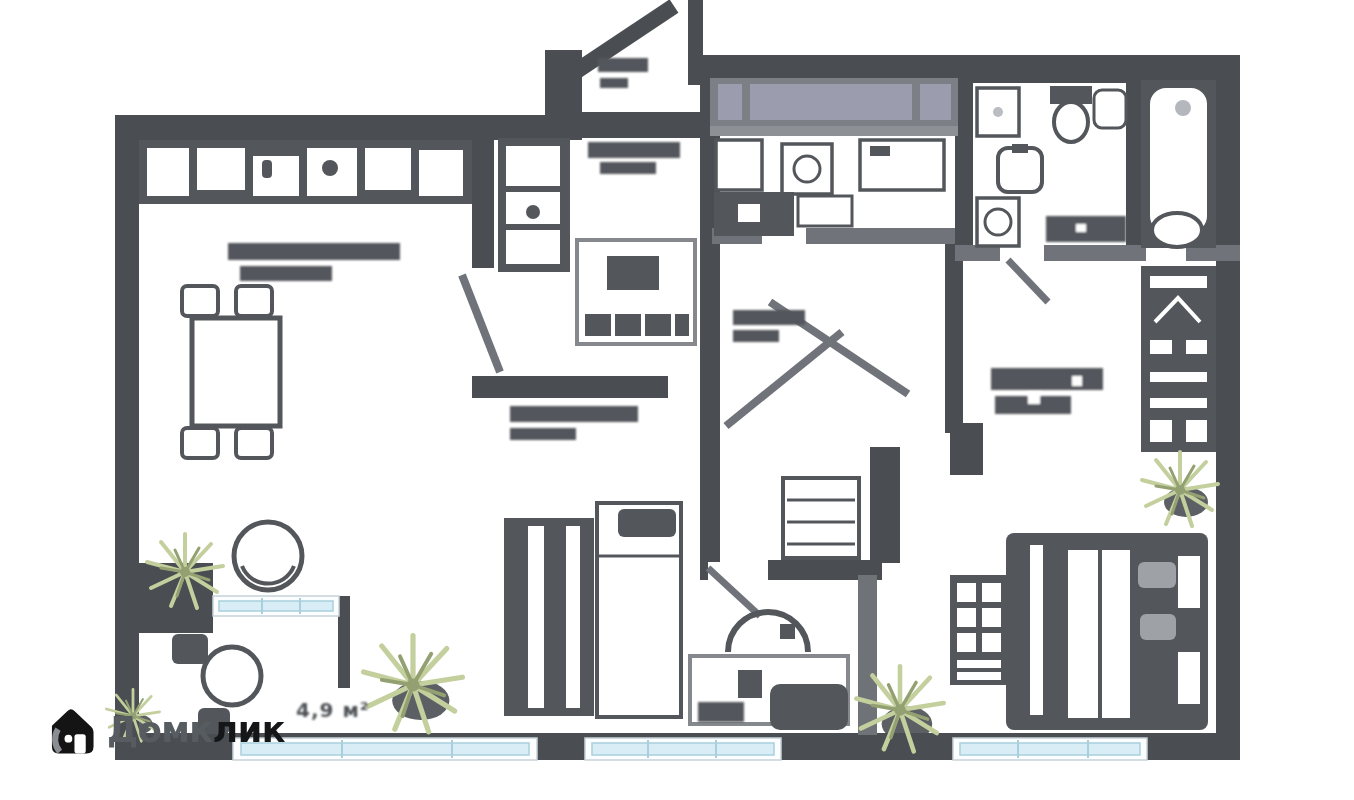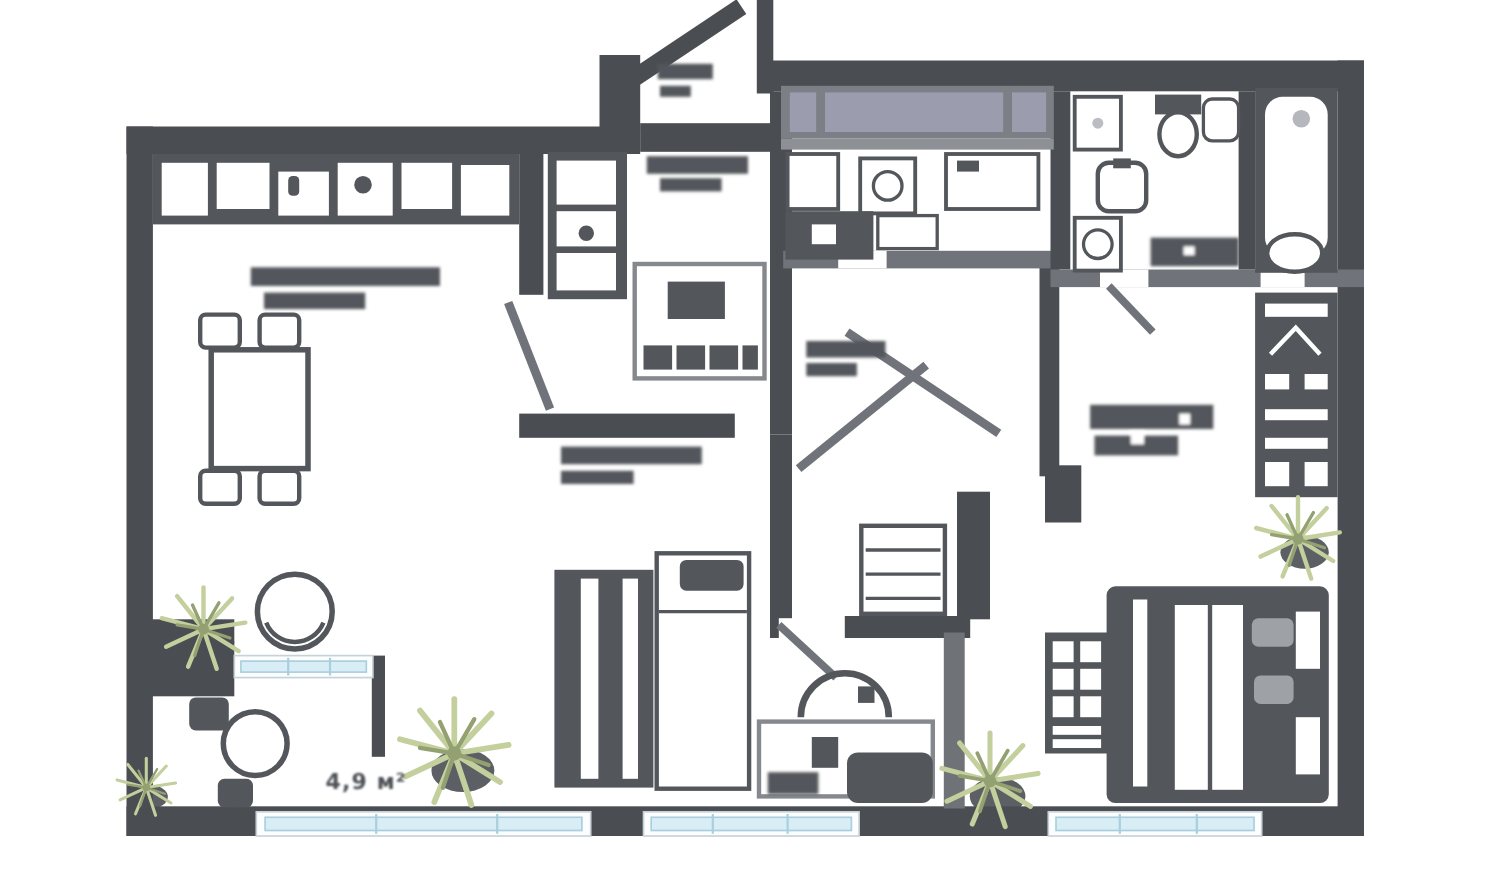--- a/index.html
+++ b/index.html
@@ -305,14 +305,25 @@
   <g transform="translate(1180,490)">
         <use href="#palm"></use>
       </g>
   <g transform="translate(133,716) scale(0.7)">
         <use href="#palm"></use>
       </g>
 </svg>
 
 <div class="area-label">4,9 м²</div>
 
-
+<div class="watermark">
+  <svg width="52" height="54" viewBox="0 0 60 62">
+    <path d="M8,26 L26,9 Q30,5 34,9 L52,26 Q56,29 56,34 L56,50 Q56,58 48,58 L16,58 Q8,58 8,50 Z" fill="#141414"></path>
+    <path d="M17,56 A 22 22 0 0 1 15,30" fill="none" stroke="#8a8e92" stroke-width="7"></path>
+    <rect x="34" y="36" width="13" height="22" rx="3" fill="#ffffff"></rect>
+    <circle cx="27" cy="41" r="4.5" fill="#ffffff"></circle>
+  </svg>
+  <div class="brand">
+    <span class="brand-gray">Домк</span><span class="brand-dark">лик</span>
+  </div>
 </div>
 
+</div>
+
 </body></html>

